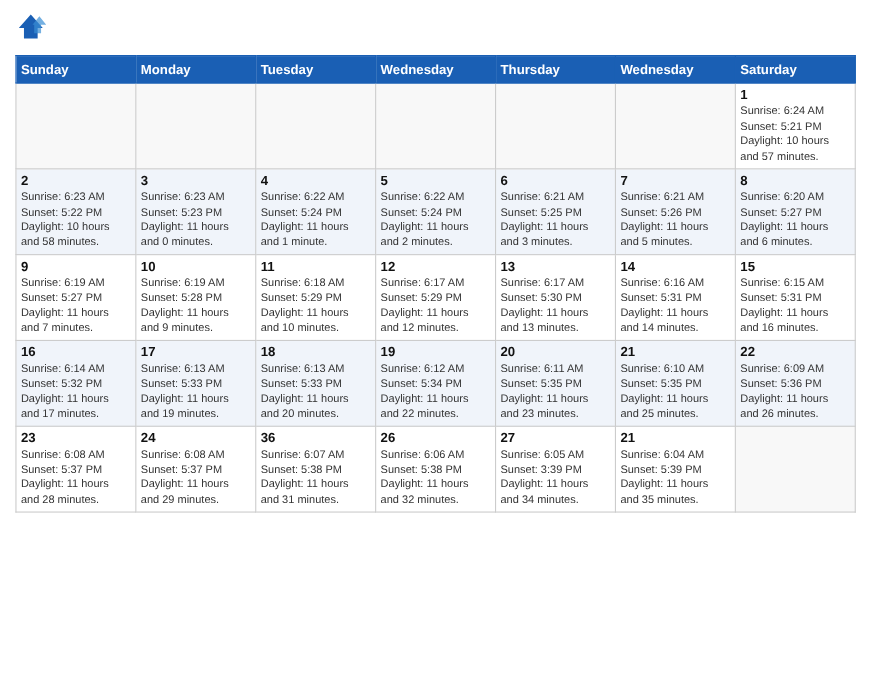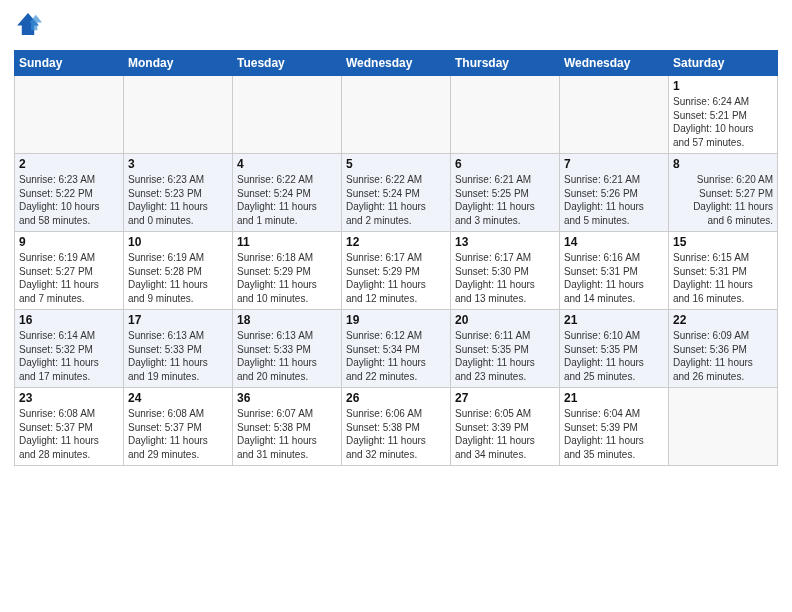--- a/index.html
+++ b/index.html
@@ -178,21 +178,21 @@
           </td>
           <td>
             <div class="day-number">7</div>
             <div class="day-info" style="white-space: pre-line;">Sunrise: 6:21 AM
 Sunset: 5:26 PM
 Daylight: 11 hours
 and 5 minutes.</div>
           </td>
           <td>
             <div class="day-number">8</div>
-            <div class="day-info" style="white-space: pre-line; text-align: right;">Sunrise: 6:20 AM
+            <div class="day-info" style="white-space: pre-line;">Sunrise: 6:20 AM
 Sunset: 5:27 PM
 Daylight: 11 hours
 and 6 minutes.</div>
           </td>
         </tr>
         <tr>
           <td>
             <div class="day-number">9</div>
             <div class="day-info" style="white-space: pre-line;">Sunrise: 6:19 AM
 Sunset: 5:27 PM

